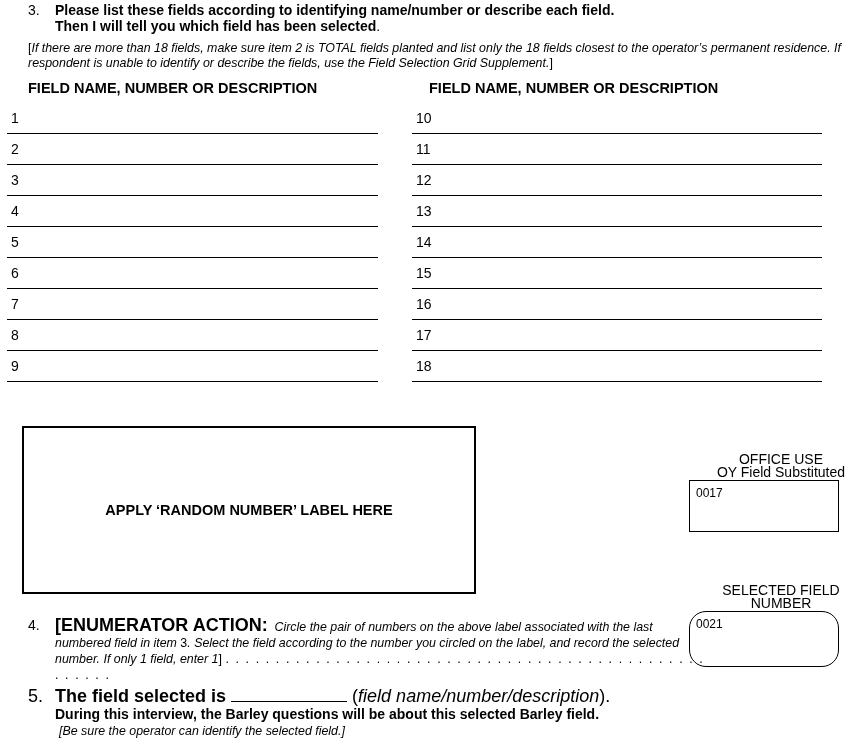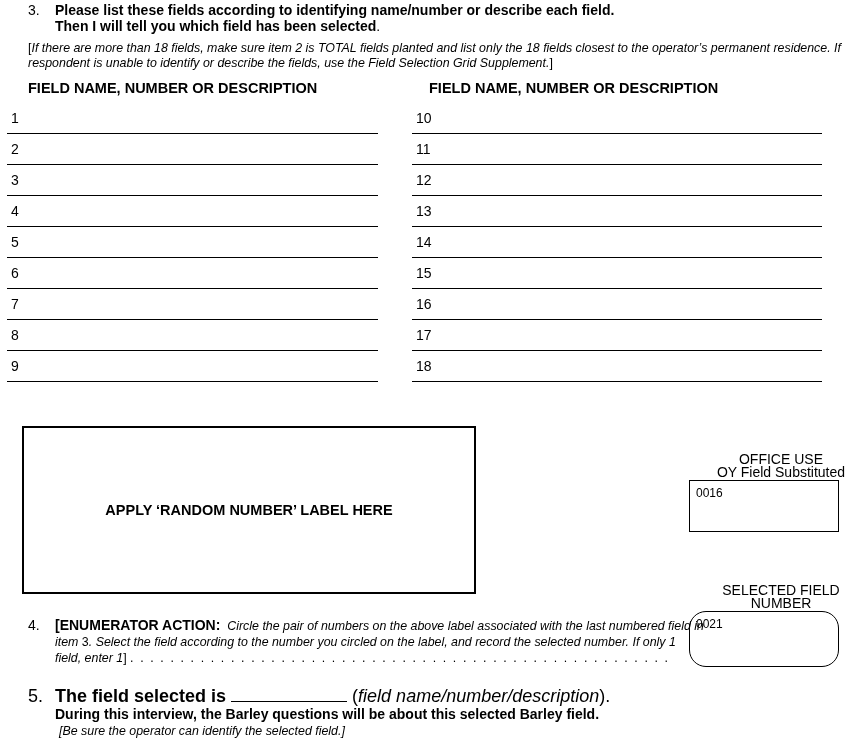--- a/index.html
+++ b/index.html
@@ -27,21 +27,21 @@
       font-size: 14.5px; font-weight: bold;
     }
     .office-head { left: 690px; width: 150px; text-align: center; font-size: 14px; font-weight: normal; line-height: 12.5px; }
     .entry-box {
       position: absolute; left: 689px; width: 148px; height: 50px; border: 1.2px solid #000;
     }
     .entry-box .val { position: absolute; left: 6px; top: 5px; font-size: 12px; }
     .q4 { left: 12px; top: 617px; width: 670px; font-size: 12.4px; line-height: 16px; }
     .q4 .num { position: absolute; left: 0; top: 0; font-size: 14px; }
     .q4 .body { position: absolute; left: 27px; top: 0; width: 650px; font-style: italic; }
-    .q4 .body .tag { font-style: normal; font-weight: bold; font-size: 14px; }
+    .q4 .body .tag { font-style: normal; font-weight: bold; font-size: 18px; }
     .q4 .body .up { font-style: normal; }
     .dots { letter-spacing: 1.6px; font-style: normal; }
     .q5 { left: 12px; top: 686px; font-size: 18px; white-space: nowrap; }
     .q5 .num { display: inline-block; width: 27px; }
     .q5 .blank { display: inline-block; width: 116px; border-bottom: 1.5px solid #000; height: 12px; vertical-align: baseline; }
     .q5 .paren-i { font-style: italic; font-weight: normal; }
     .q5-line2 { left: 39px; top: 706px; font-size: 14px; font-weight: bold; white-space: nowrap; }
     .q5-line3 { left: 43px; top: 724px; font-size: 12.4px; font-style: italic; white-space: nowrap; }
   </style>
 </head>
@@ -139,21 +139,21 @@
 
 <div class="abs label-box">
   <span>APPLY ‘RANDOM NUMBER’ LABEL HERE</span>
 </div>
 
 <div class="abs office-head" style="top:453px;">
   <div>OFFICE USE</div>
   <div>OY Field Substituted</div>
 </div>
 <div class="entry-box" style="top:480px;">
-  <span class="val">0016</span>
+  <span class="val">0017</span>
 </div>
 
 <div class="abs office-head" style="top:584px;text-align:center;">
   <div>SELECTED FIELD</div>
   <div>NUMBER</div>
 </div>
 <div class="entry-box" style="top:611px; height:54px;border-radius:17px;">
   <span class="val">0021</span>
 </div>
 

